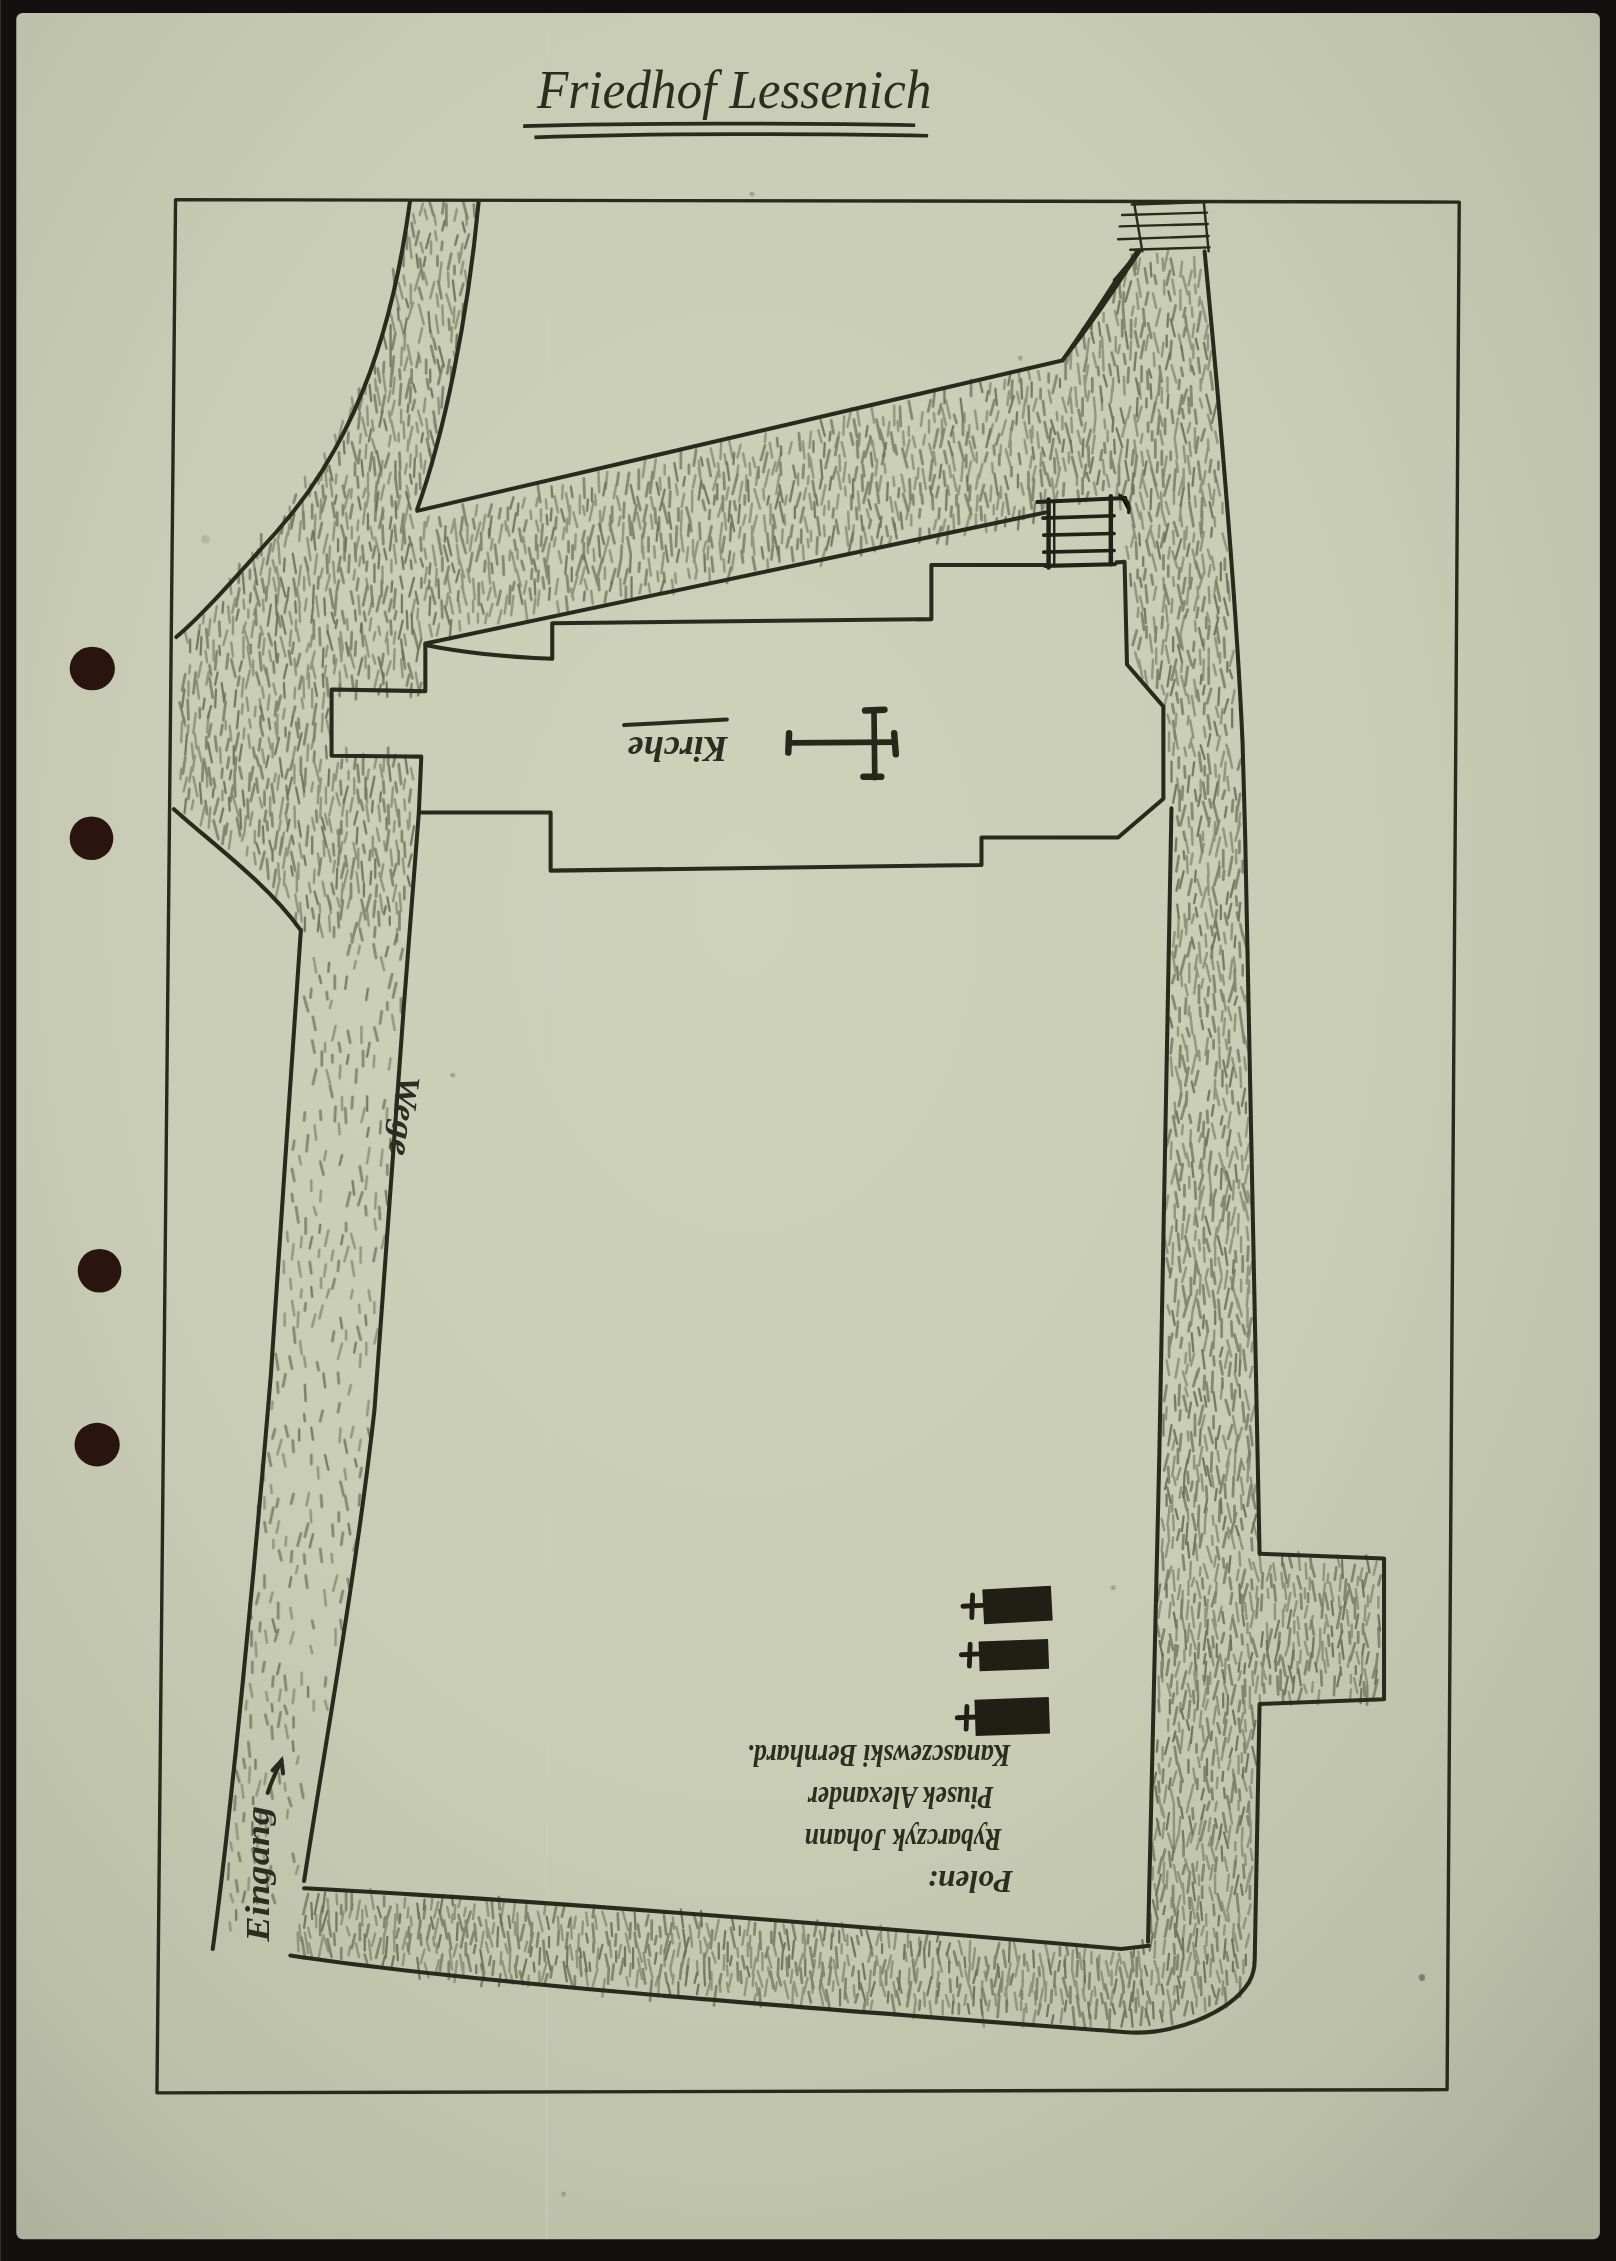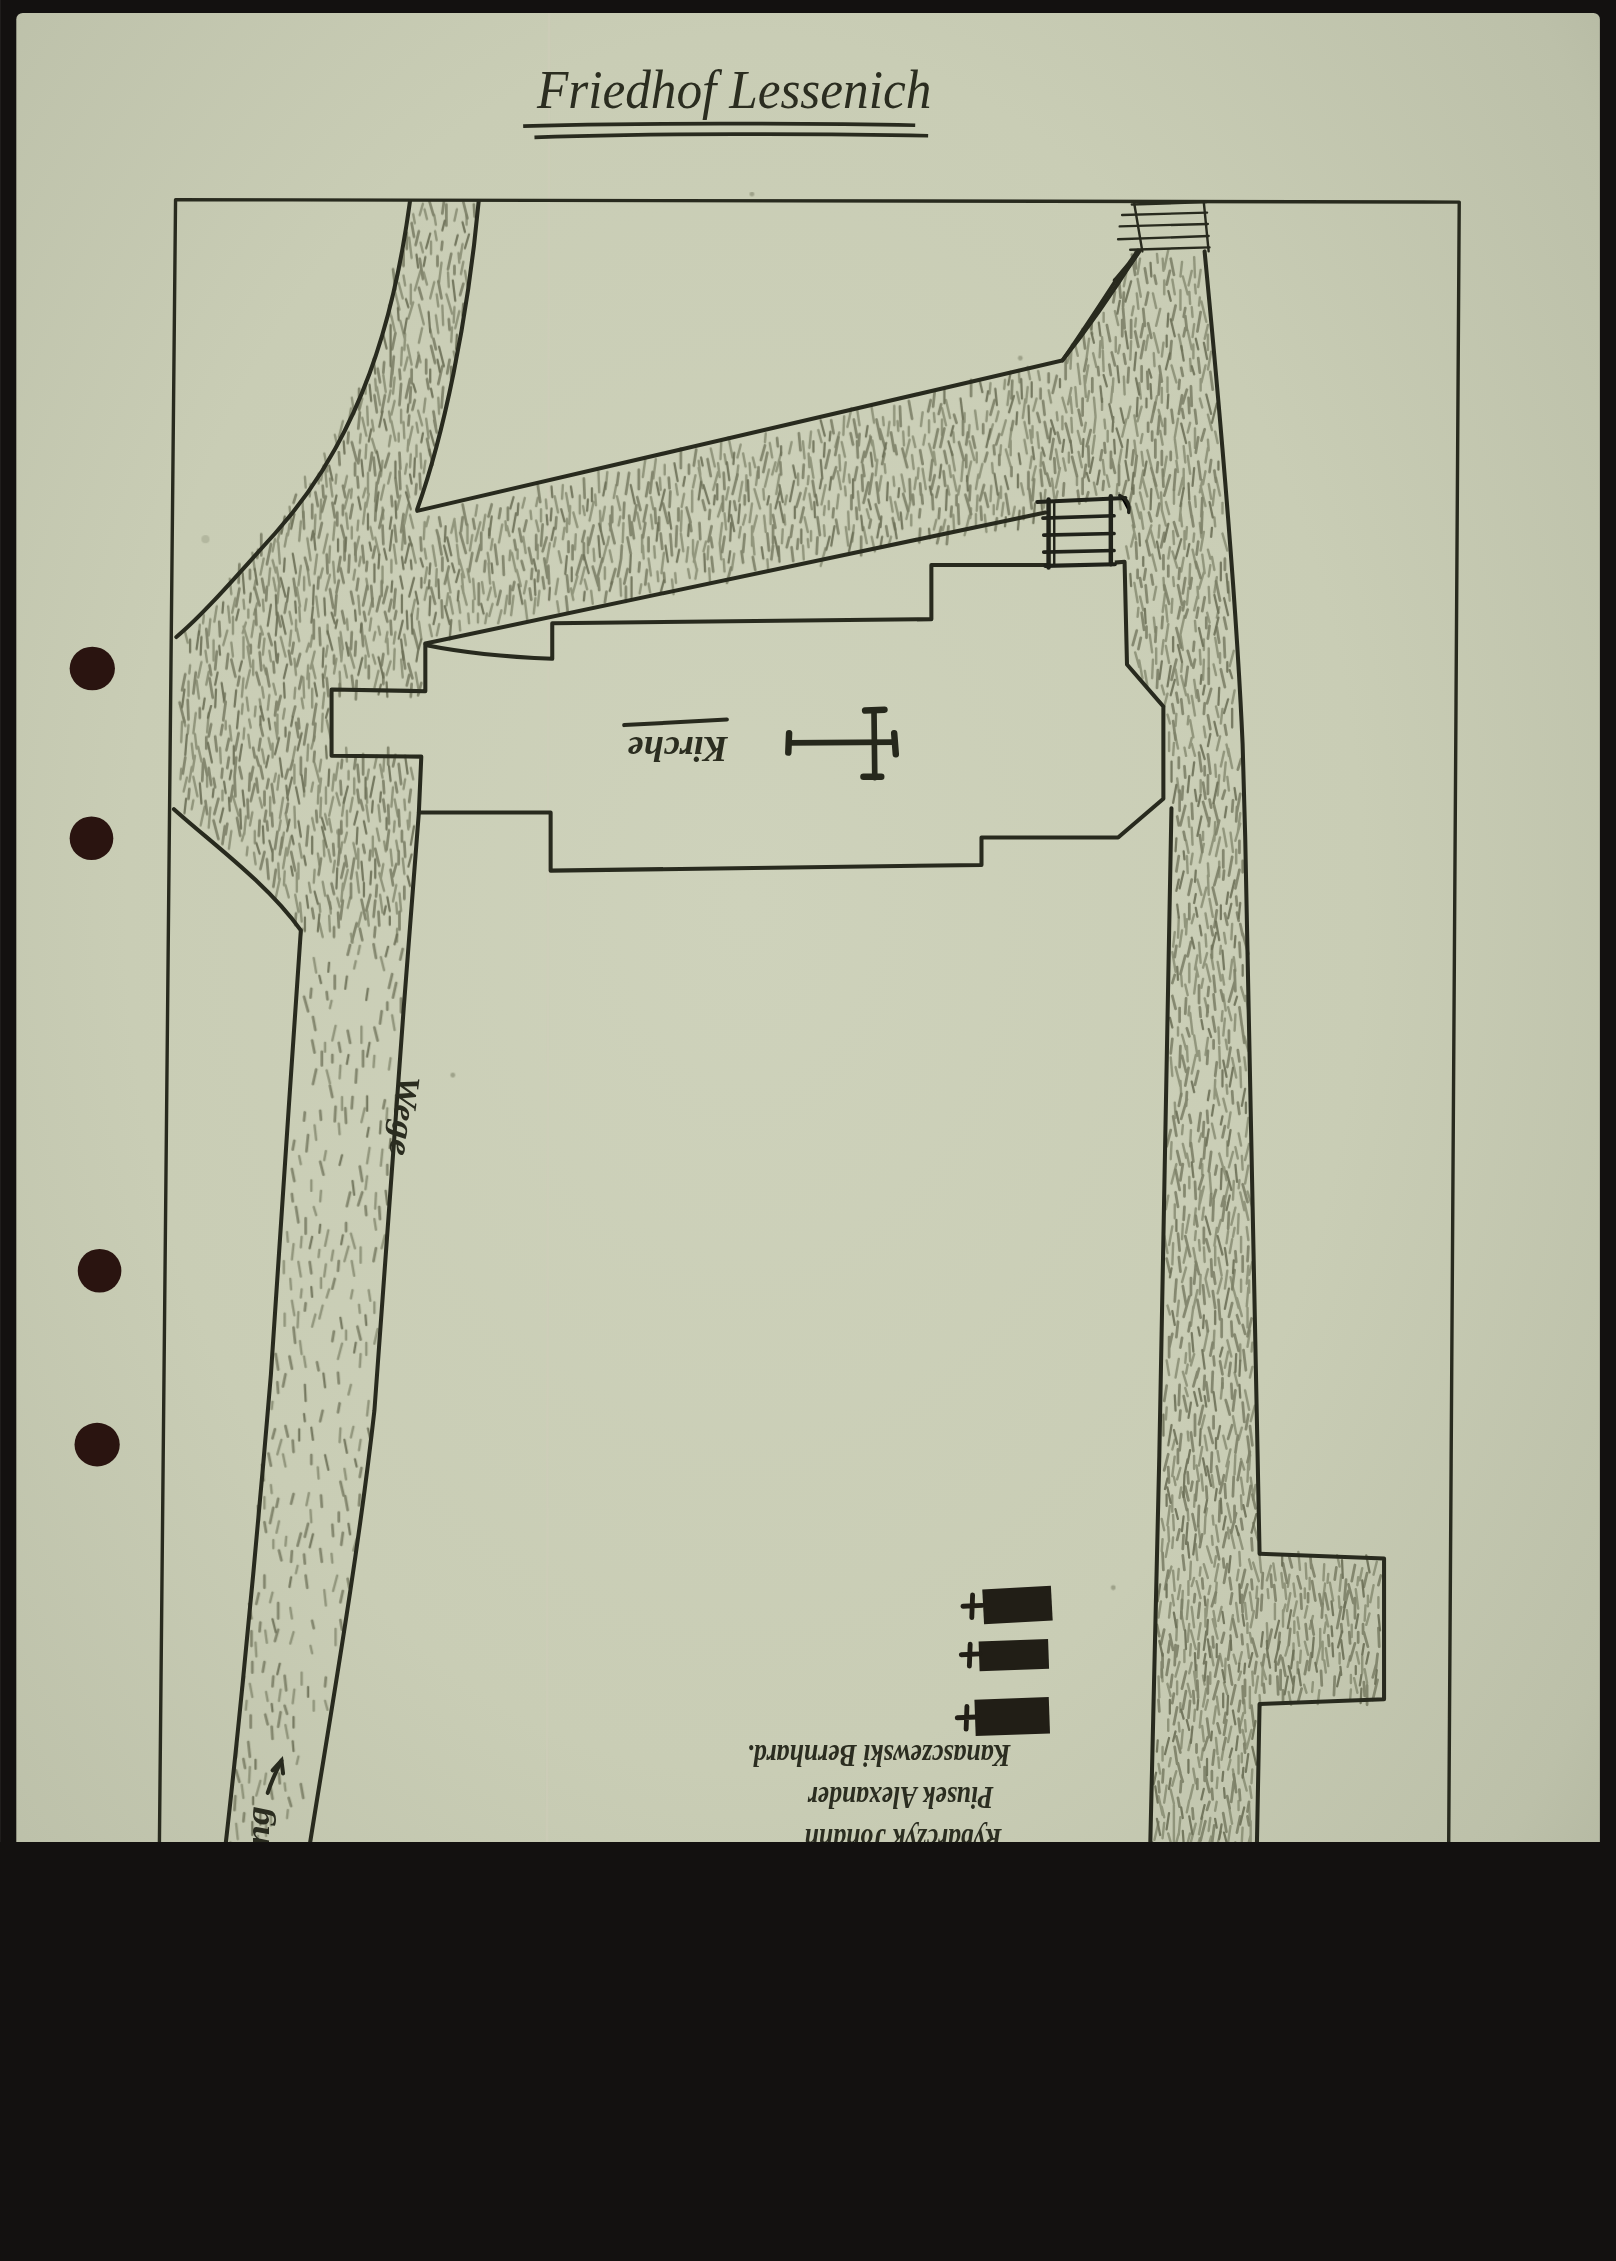--- a/index.html
+++ b/index.html
@@ -1,16 +1,16 @@
 <!DOCTYPE html>
 <html style="font-size:13px"><head>
 <meta charset="utf-8">
 <style>
 html,body{margin:0;padding:0;background:#131110;}
-#page{position:relative;width:1617px;height:1842px;background:#737373;overflow:hidden;}
+#page{position:relative;width:1617px;height:2261px;background:#fef9c3;overflow:hidden;}
 svg{position:absolute;left:0;top:0;}
 text{font-family:"Liberation Serif",serif;font-style:italic;font-weight:bold;fill:#2b2d20;}
 </style>
 </head>
 <body>
 <div id="page">
 <svg width="1617" height="2261" viewBox="0 0 2000 2797">
 <defs>
 <radialGradient id="pv" cx="46%" cy="40%" r="78%">
 <stop offset="0%" stop-color="#ced2bb"></stop>

